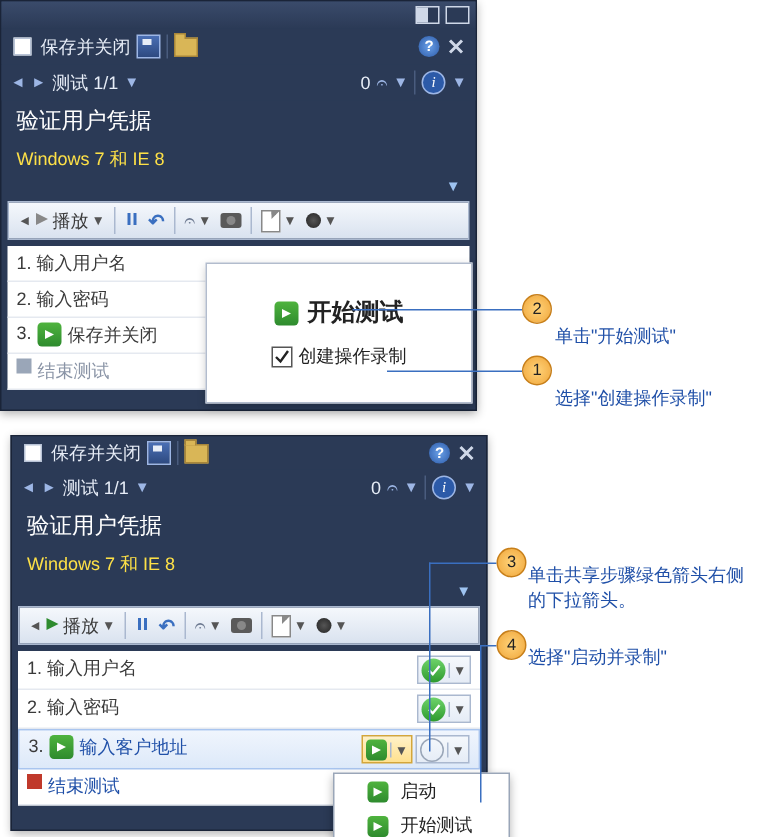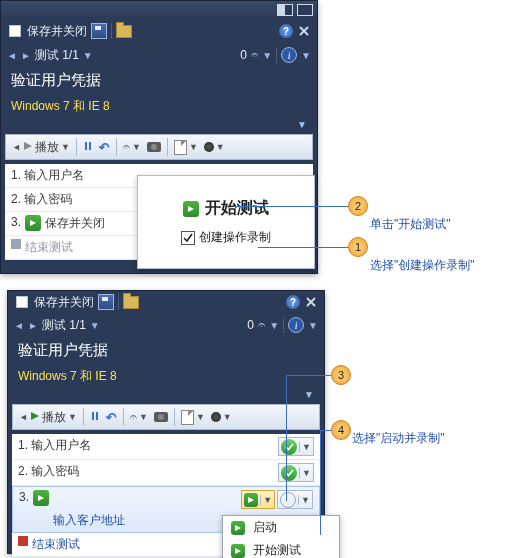--- a/index.html
+++ b/index.html
@@ -202,21 +202,21 @@
 }
 .pill .seg { display:flex; align-items:center; justify-content:center; padding:0 2px; }
 .pill .seg + .seg { border-left:1px solid #aab8cf; }
 
 .menu {
   position:absolute; background:#fff; border:1px solid #9aa6b8;
   box-shadow:0 2px 6px rgba(0,0,0,0.3);
   min-width: 116px;
 }
 .menu-item {
-  display:flex; align-items:center; gap:6px; padding:3px 6px; color:#222;
+  display:flex; align-items:center; gap:6px; padding:3px 20px; color:#222;
 }
 .menu-gutter { width:18px; display:flex; align-items:center; justify-content:center; }
 
 
 .lead { position:absolute; height:1px; background:#3a6fc0; }
 .vline { position:absolute; width:1px; background:#3a6fc0; }
 .num {
   position:absolute; width:18px; height:18px; border-radius:50%;
   background: radial-gradient(#ffd37a, #f0a63a);
   border:1px solid #c77f1a; color:#222; font-size:11px;
@@ -461,21 +461,21 @@
           </span>
         </span>
       </div>
       <div class="step sel">
         <span>3.</span>
         <span class="go-ico">
             <svg viewBox="0 0 8 8">
               <path d="M1 1 L7 4 L1 7 Z" fill="#fff"></path>
             </svg>
           </span>
-        <span style="color:#2050a8;margin-top:22px;">输入客户地址</span>
+        <span style="color:#2050a8;">输入客户地址</span>
         <span class="step-right">
           <span class="pill" style="border-color:#d4a63a; background:linear-gradient(#fff1c8,#ffe18f);">
             <span class="seg">
                 <span class="go-ico" style="width:14px;height:14px;">
                   <svg viewBox="0 0 8 8">
                     <path d="M1 1 L7 4 L1 7 Z" fill="#fff"></path>
                   </svg>
                 </span>
               </span>
             <span class="seg chev-dark">▼</span>
@@ -528,20 +528,21 @@
   <div class="num" style="left:348px; top:237px;">
       <span>1</span>
     </div>
   <div class="ann" style="left:370px; top:257px;">选择"创建操作录制"</div>
 
   <div class="vline" style="left:286px; top:375px; height:126px;"></div>
   <div class="lead" style="left:286px; top:375px; width:45px;"></div>
   <div class="num" style="left:331px; top:365px;">
       <span>3</span>
     </div>
+  <div class="ann" style="left:352px; top:375px; white-space:normal; width:150px;">单击共享步骤绿色箭头右侧的下拉箭头。</div>
 
   <div class="vline" style="left:320px; top:430px; height:105px;"></div>
   <div class="lead" style="left:320px; top:430px; width:11px;"></div>
   <div class="num" style="left:331px; top:420px;">
       <span>4</span>
     </div>
   <div class="ann" style="left:352px; top:430px;">选择"启动并录制"</div>
 
 </div>
 

